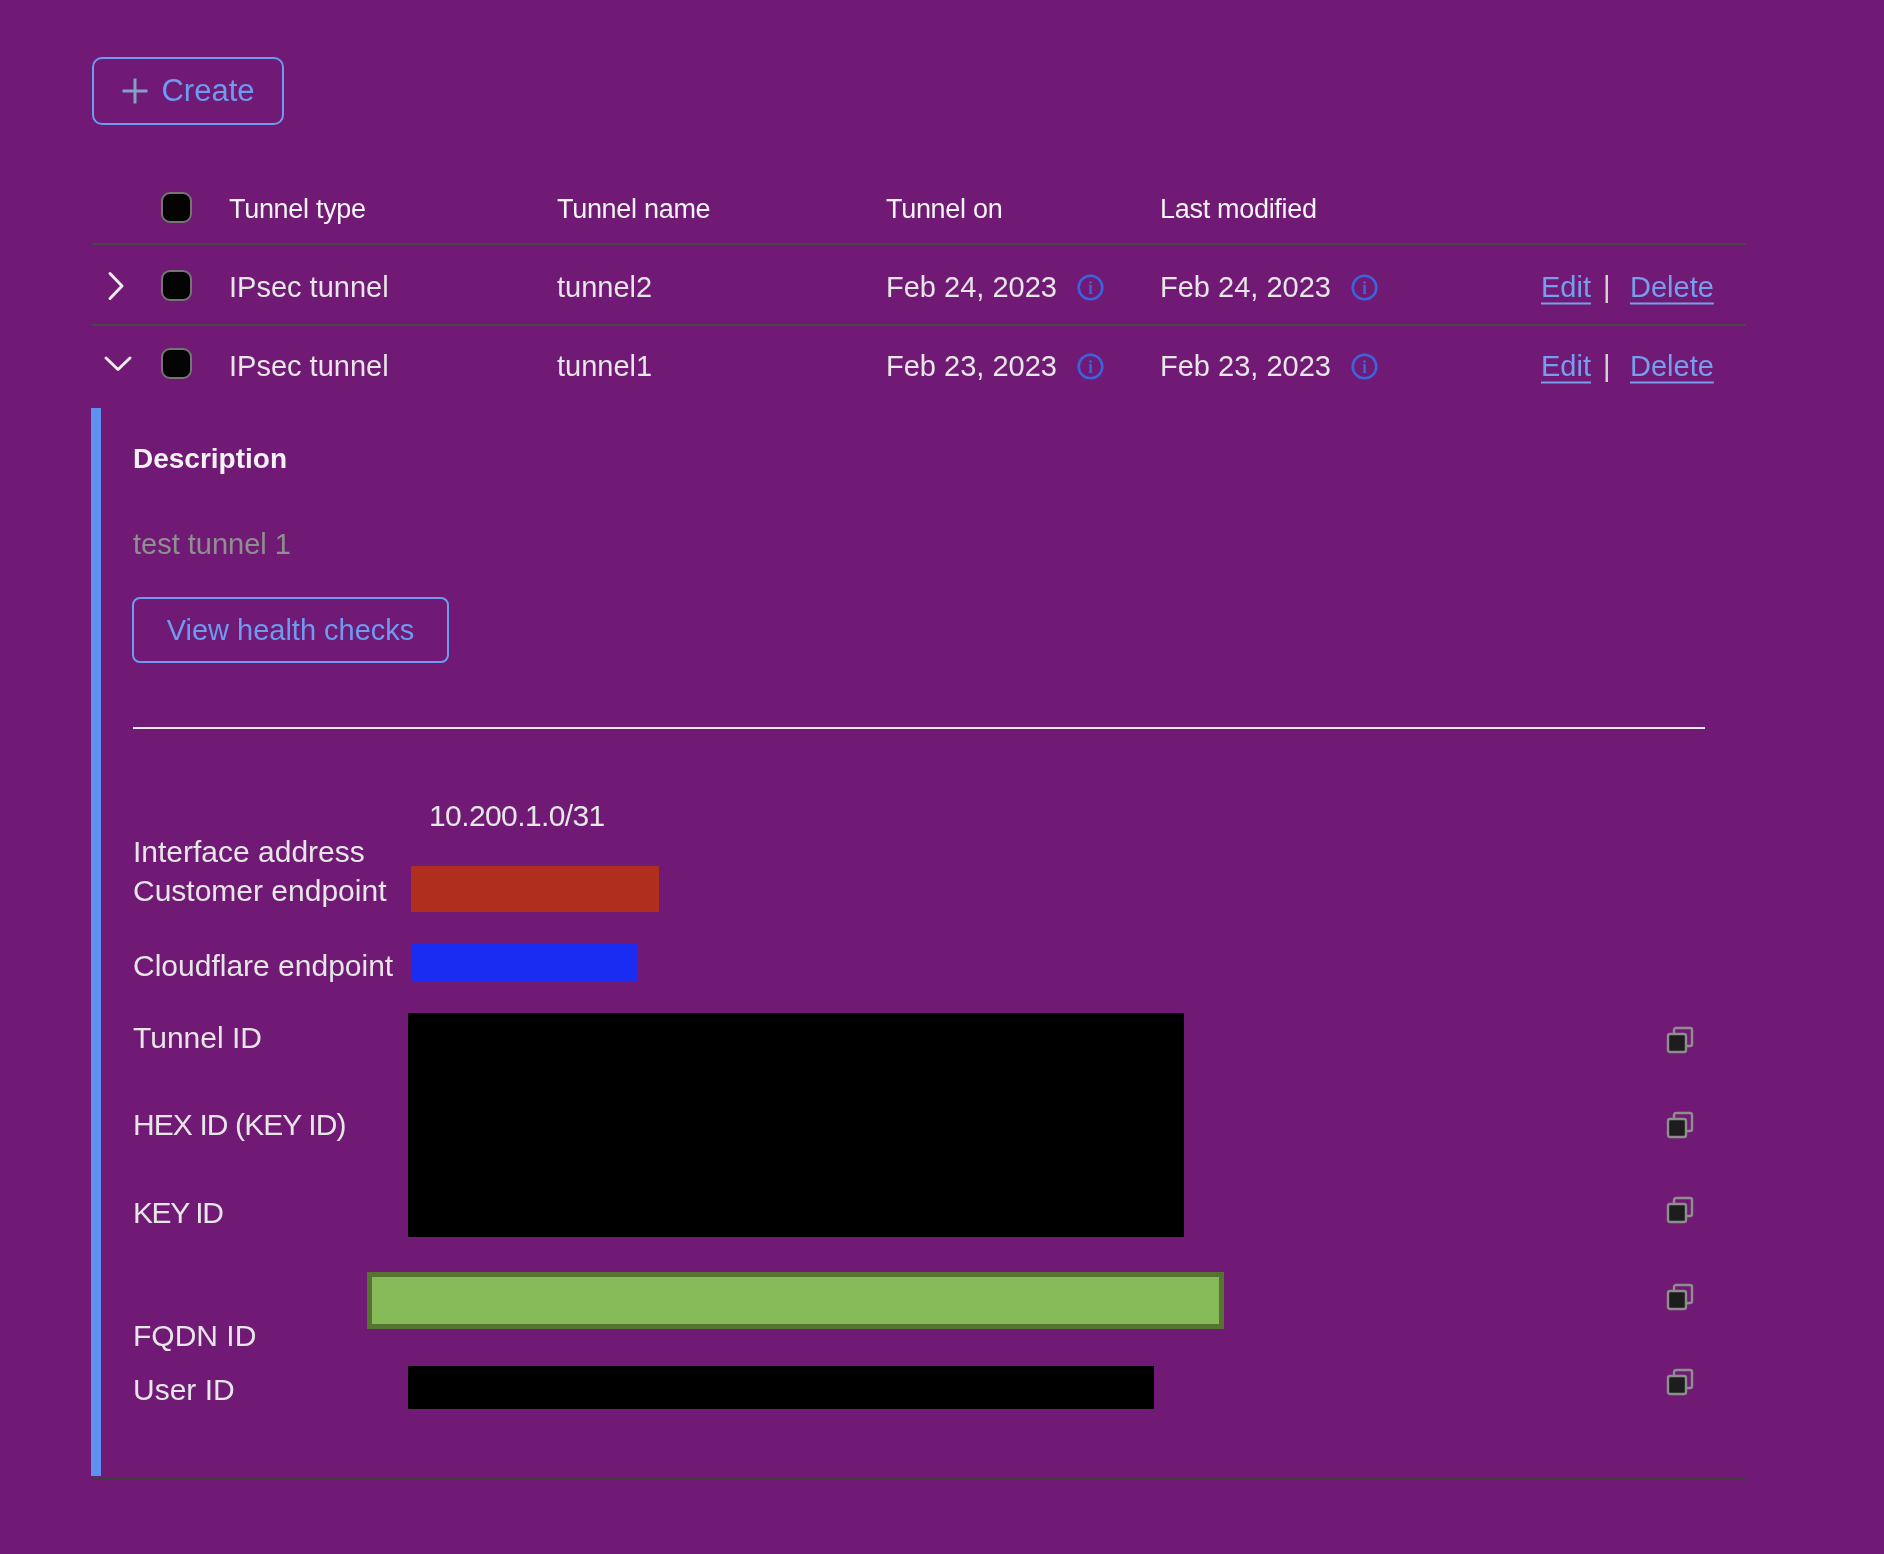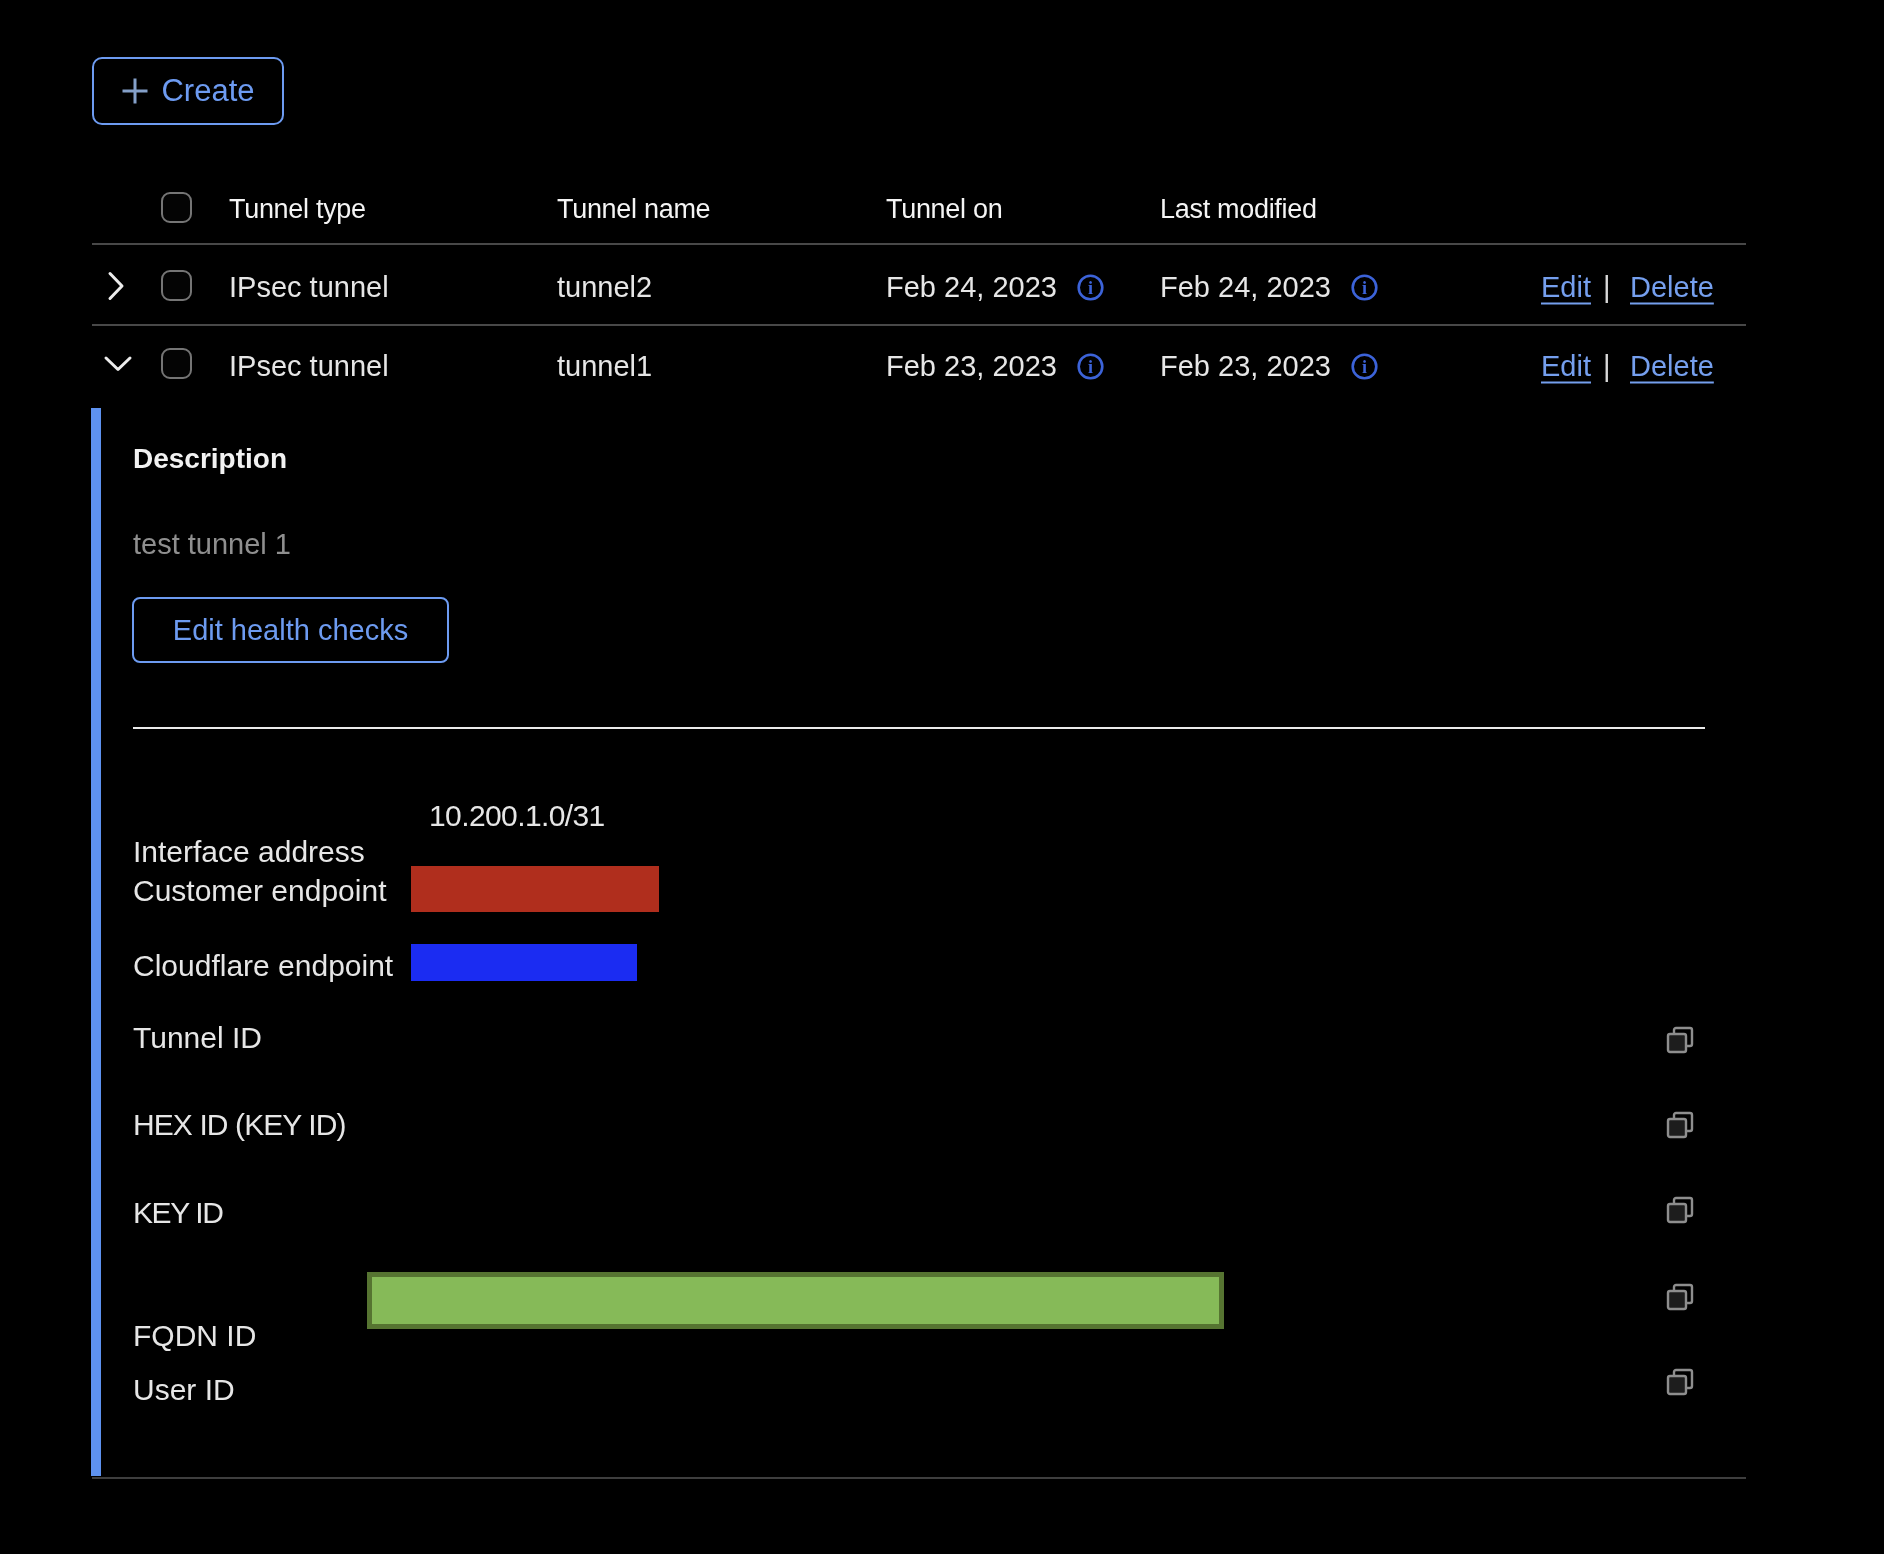--- a/index.html
+++ b/index.html
@@ -1,19 +1,19 @@
 <!DOCTYPE html>
 <html><head>
 <meta charset="utf-8">
 <style>
   * { margin:0; padding:0; box-sizing:border-box; }
   html,body { background:#1d1d1d; }
   .page {
     position:relative; width:1884px; height:1554px;
-    background:#000000; overflow:hidden;
+    background:#701a75; overflow:hidden;
     font-family:"Liberation Sans", sans-serif;
     color:#e8e8e8;
   }
   .abs { position:absolute; }
   .vc { transform:translateY(-50%); }
   .create-btn {
     position:absolute; left:92px; top:57px; width:192px; height:68px;
     border:2px solid #6d9bf1; border-radius:10px;
     display:flex; align-items:center; justify-content:center;
     color:#6d9bf1; font-size:31px;
@@ -88,21 +88,21 @@
       <circle cx="13.5" cy="13.5" r="11.8" stroke="#3c63d9" stroke-width="2.6" fill="none"></circle>
       <text x="13.5" y="20" text-anchor="middle" font-family="Liberation Serif" font-weight="bold" font-size="18" fill="#3c63d9">i</text>
     </svg>
   <div class="abs link vc" style="left:1541px; top:366px;">Edit</div>
   <div class="abs pipe vc" style="left:1603px; top:366px;">|</div>
   <div class="abs link vc" style="left:1630px; top:366px;">Delete</div>
 
   <div class="bluebar"></div>
   <div class="abs vc" style="left:133px; top:459px; font-size:28px; font-weight:700; color:#f2f2f2;">Description</div>
   <div class="abs vc" style="left:133px; top:544px; font-size:29px; color:#8f8f8f;">test tunnel 1</div>
-  <div class="vhc-btn">Edit health checks</div>
+  <div class="vhc-btn">View health checks</div>
   <div class="abs" style="left:133px; top:727px; width:1572px; height:2px; background:#eaeaea;"></div>
 
   <div class="dlabel vc" style="top:852px;">Interface address</div>
   <div class="abs vc" style="left:429px; top:816px; font-size:30px; color:#e6e6e6; letter-spacing:-0.6px;">10.200.1.0/31</div>
 
   <div class="dlabel vc" style="top:891px;">Customer endpoint</div>
   <div class="abs" style="left:411px; top:866px; width:248px; height:46px; background:#b02e1d;"></div>
 
   <div class="dlabel vc" style="top:966px;text-align:right;">Cloudflare endpoint</div>
   <div class="abs" style="left:411px; top:944px; width:226px; height:37px; background:#1b2cf2;"></div>

